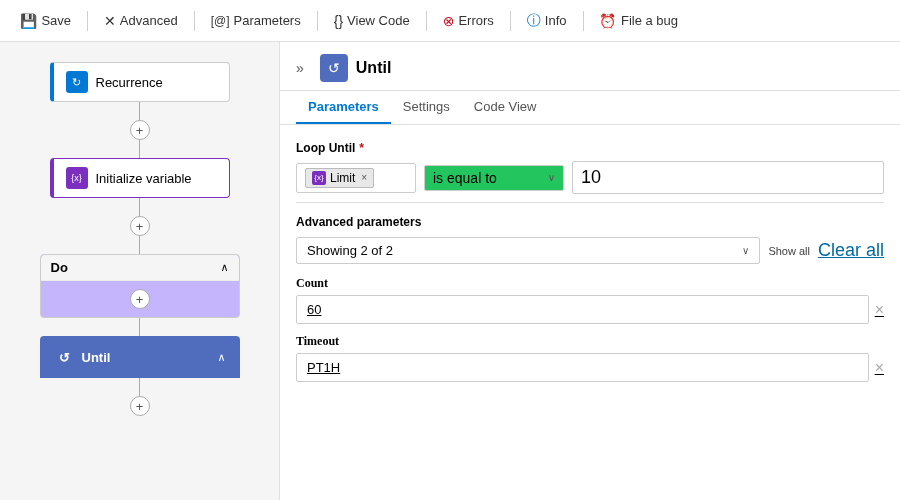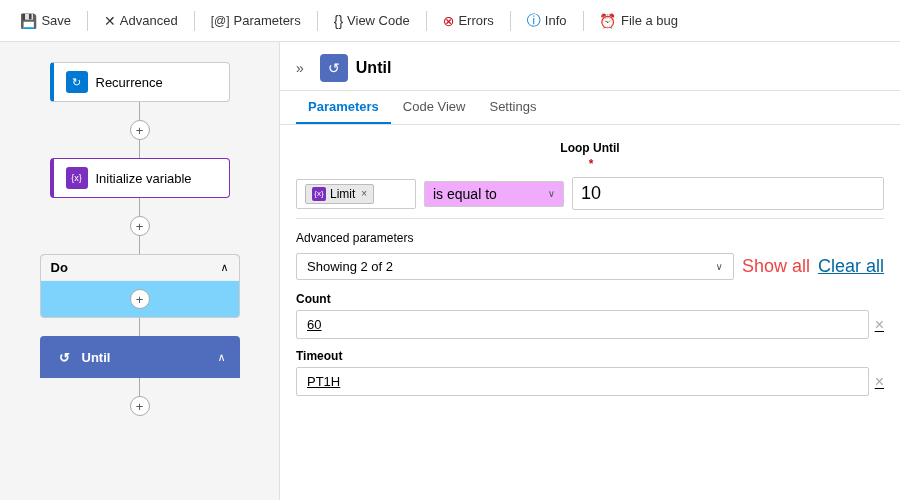--- a/index.html
+++ b/index.html
@@ -82,21 +82,21 @@
       border: 1px solid #aaa; border-radius: 50%;
       background: #fff;
       display: flex; align-items: center; justify-content: center;
       font-size: 13px; color: #555; cursor: pointer;
     }
 
     
     .do-container {
       border: 1px solid #ccc;
       border-radius: 4px;
-      background: #7dd3fc;
+      background: #c4b5fd;
       width: 200px;
       padding: 0;
       margin-top: 0;
     }
     .do-header {
       display: flex; align-items: center; justify-content: space-between;
       padding: 5px 10px;
       border-bottom: 1px solid #eee;
       font-weight: 600; font-size: 13px;
       background: #f5f5f5;
@@ -174,21 +174,21 @@
       font-weight: 600;
     }
 
     
     .panel-body {
       padding: 16px;
     }
 
     .field-label {
       font-size: 12px; font-weight: 600; margin-bottom: 6px;
-      display: flex; align-items: center; gap: 2px; flex-direction: column;
+      display: flex; align-items: center; gap: 2px;
     }
     .required { color: #c50f1f; }
 
     
     .loop-until-row {
       display: flex; align-items: center; gap: 8px;
       margin-bottom: 8px;
     }
     .tag-input {
       display: flex; align-items: center;
@@ -211,21 +211,21 @@
       border-radius: 2px;
       display: flex; align-items: center; justify-content: center;
       color: #fff; font-size: 9px;
     }
     .tag-close { cursor: pointer; color: #555; font-size: 10px; margin-left: 2px; }
 
     .condition-select {
       display: flex; align-items: center;
       border: 1px solid #ccc; border-radius: 2px;
       padding: 4px 8px;
-      background: #f0abfc;
+      background: #22c55e;
       min-width: 140px;
       cursor: pointer;
       justify-content: space-between;
     }
 
     .value-input {
       flex: 1;
       border: 1px solid #ccc; border-radius: 2px;
       padding: 5px 8px;
       font-size: 18px;
@@ -234,43 +234,43 @@
 
     .edit-advanced {
       color: #0078d4; cursor: pointer; font-size: 13px;
       text-decoration: none;
       display: inline-block;
       margin-bottom: 12px;
     }
 
     .divider { border: none; border-top: 1px solid #e0e0e0; margin: 8px 0 12px; }
 
-    .adv-params-label { font-size: 12px; font-weight: 400; margin-bottom: 8px; }
+    .adv-params-label { font-size: 12px; font-weight: 700; margin-bottom: 8px; }
 
     .showing-row {
       display: flex; align-items: center; gap: 8px; margin-bottom: 12px;
     }
     .showing-select {
       flex: 1;
       display: flex; align-items: center; justify-content: space-between;
       border: 1px solid #ccc; border-radius: 2px;
       padding: 5px 10px;
       background: #fff;
       cursor: pointer;
       font-size: 13px;
     }
     .show-all-btn {
-      background: none; border: none; color: #ef4444; cursor: pointer; font-size: 18px;
+      background: none; border: none; color: #404040; cursor: pointer; font-size: 11px;
     }
     .clear-all-btn {
       background: none; border: none; color: #0369a1; cursor: pointer; font-size: 18px; text-decoration: underline;
     }
 
     .param-row { margin-bottom: 10px; }
-    .param-label { font-size: 12px; font-weight: 600; margin-bottom: 4px; }
+    .param-label { font-size: 12px; font-weight: 600; margin-bottom: 4px; font-family: Liberation Serif, serif; }
     .param-input-row {
       display: flex; align-items: center; gap: 6px; text-decoration: underline;
     }
     .param-input {
       flex: 1;
       border: 1px solid #ccc; border-radius: 2px;
       padding: 6px 10px;
       font-size: 13px;
     }
     .param-clear {
@@ -381,24 +381,24 @@
       <button class="expand-panel-btn">»</button>
       <div class="panel-icon">↺</div>
       <span class="panel-title">Until</span>
     </div>
 
     <div class="tabs">
       <div class="tab active">
         <span>Parameters</span>
       </div>
       <div class="tab">
+        <span>Settings</span>
+      </div>
+      <div class="tab">
         <span>Code View</span>
-      </div>
-      <div class="tab">
-        <span>Settings</span>
       </div>
     </div>
 
     <div class="panel-body">
 
       
       <div class="field-label">
         <span>Loop Until</span>
         <span class="required" style="margin-left:2px;">*</span>
       </div>

